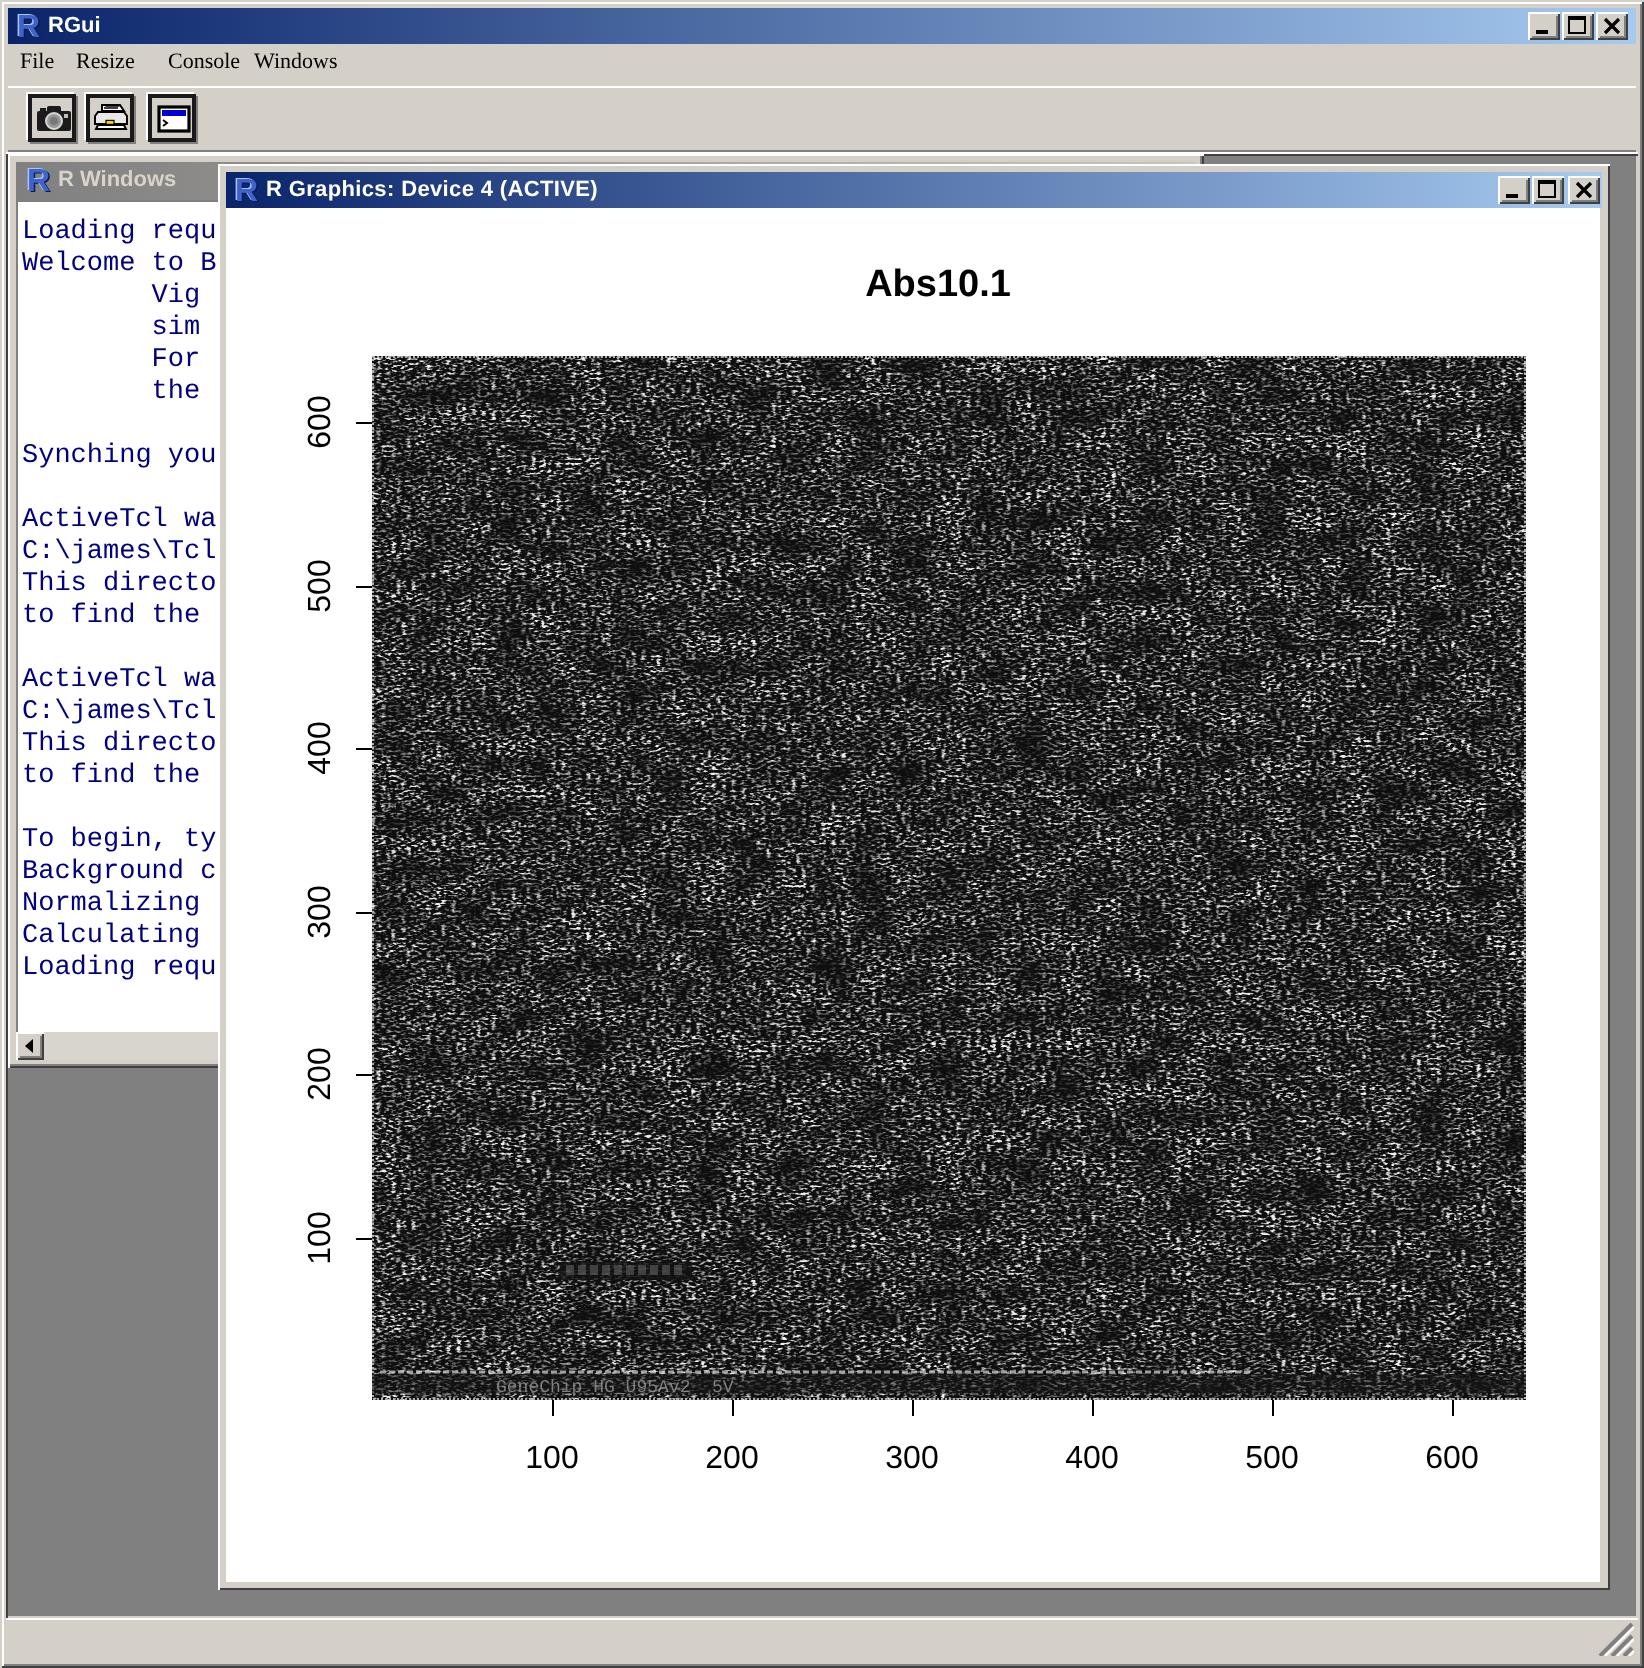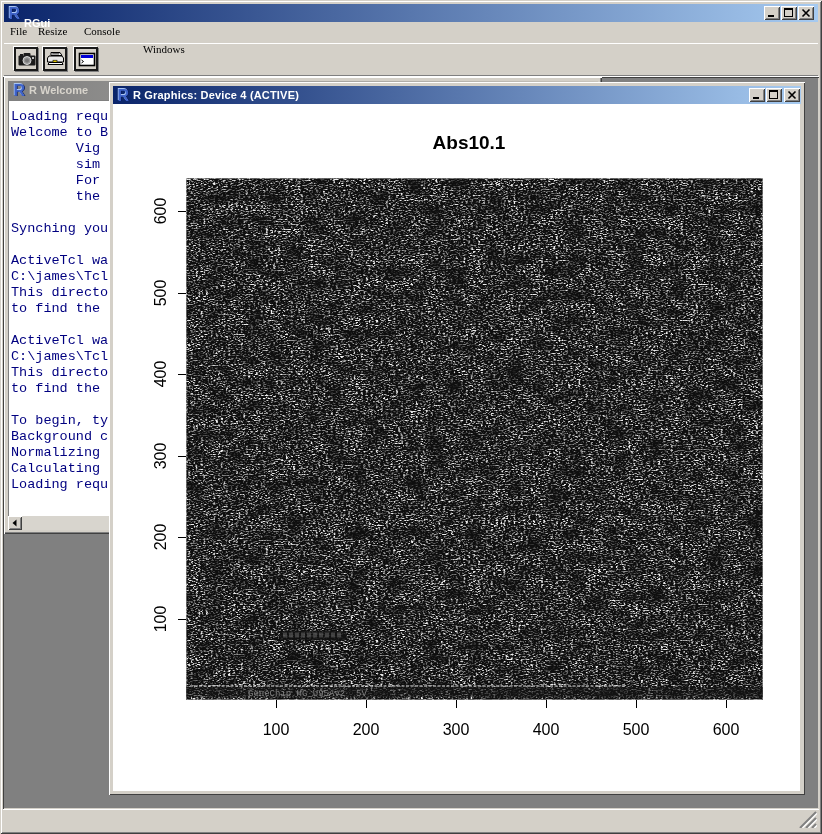--- a/index.html
+++ b/index.html
@@ -48,21 +48,21 @@
 </style>
 </head>
 <body>
 <div id="main">
   <div id="titlebar" class="abs">
     <svg class="abs" style="left:3px;top:1px" width="16" height="16">
       <text x="2.2" y="14.2" font-family="Liberation Sans" font-size="16" font-weight="bold" fill="#0A1A5A">R</text>
       <text x="0.8" y="12.8" font-family="Liberation Sans" font-size="16" font-weight="bold" fill="#A9C4F2">R</text>
       <text x="1.5" y="13.5" font-family="Liberation Sans" font-size="16" font-weight="bold" fill="#3F63C8">R</text>
     </svg>
-    <span class="abs cap-text" style="left:20px;top:13px;">RGui</span>
+    <span class="abs cap-text" style="left:20px;top:3px;">RGui</span>
     <div class="winbtn" style="left:760px;top:2px;">
       <svg width="16" height="14">
           <rect x="4" y="9" width="6" height="2" fill="#000"></rect>
         </svg>
     </div>
     <div class="winbtn" style="left:777px;top:2px;">
       <svg width="16" height="14">
           <rect x="3.5" y="2.5" width="8" height="8" fill="none" stroke="#000"></rect>
           <rect x="3" y="2" width="9" height="2" fill="#000"></rect>
         </svg>
@@ -70,21 +70,21 @@
     <div class="winbtn" style="left:794px;top:2px;">
       <svg width="16" height="14">
           <path d="M4.5 3.5l7 7 M11.5 3.5l-7 7" stroke="#000" stroke-width="1.6" fill="none"></path>
         </svg>
     </div>
   </div>
   <div id="menubar" class="abs">
     <span class="menuitem" style="left:6px;">File</span>
     <span class="menuitem" style="left:34px;">Resize</span>
     <span class="menuitem" style="left:80px;">Console</span>
-    <span class="menuitem" style="left:139px;margin-top:18px;">Windows</span>
+    <span class="menuitem" style="left:123px;">Windows</span>
   </div>
   <div id="toolbar" class="abs">
     <div class="tbtn" style="left:10px;">
       <svg width="20" height="20" style="margin:1px">
         <rect x="1.5" y="5.5" width="17" height="10" rx="1" fill="#1b1b1b"></rect>
         <rect x="6.5" y="3" width="7" height="3.5" rx="1" fill="#1b1b1b"></rect>
         <rect x="3" y="4" width="3" height="2.5" fill="#1b1b1b"></rect>
         <rect x="15" y="7" width="2" height="2" fill="#c0c0c0"></rect>
         <circle cx="10" cy="10.5" r="4" fill="#989898" stroke="#d8d8d8" stroke-width="1"></circle>
         <circle cx="10" cy="10.5" r="2" fill="#787878"></circle>
@@ -110,21 +110,21 @@
   <div id="mdi" class="abs"></div>
   <div class="abs" style="left:3px;top:76px;width:816px;height:1px;background:#FFFFFF;z-index:2;"></div>
 
   <div id="conswin" class="abs">
     <div id="constitle">
       <svg class="abs" style="left:4px;top:1px" width="16" height="16">
         <text x="2.2" y="14.2" font-family="Liberation Sans" font-size="16" font-weight="bold" fill="#0A1A5A">R</text>
         <text x="0.8" y="12.8" font-family="Liberation Sans" font-size="16" font-weight="bold" fill="#A9C4F2">R</text>
         <text x="1.5" y="13.5" font-family="Liberation Sans" font-size="16" font-weight="bold" fill="#3F63C8">R</text>
       </svg>
-      <span class="abs" style="left:21px;top:3px;font-weight:bold;font-size:11px;color:#D8D4CC;">R Welcome</span>
+      <span class="abs" style="left:21px;top:3px;font-weight:bold;font-size:11px;color:#D8D4CC;">R Windows</span>
     </div>
     <div id="consbody">
       <div id="constext">Loading requ
 Welcome to B
         Vig
         sim
         For
         the
 
 Synching you

